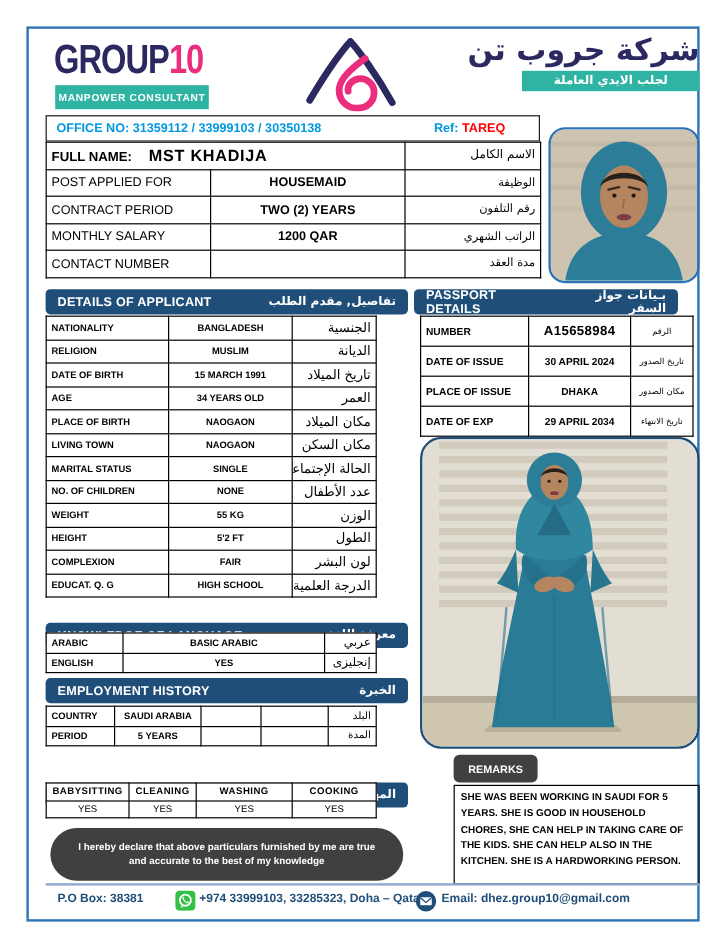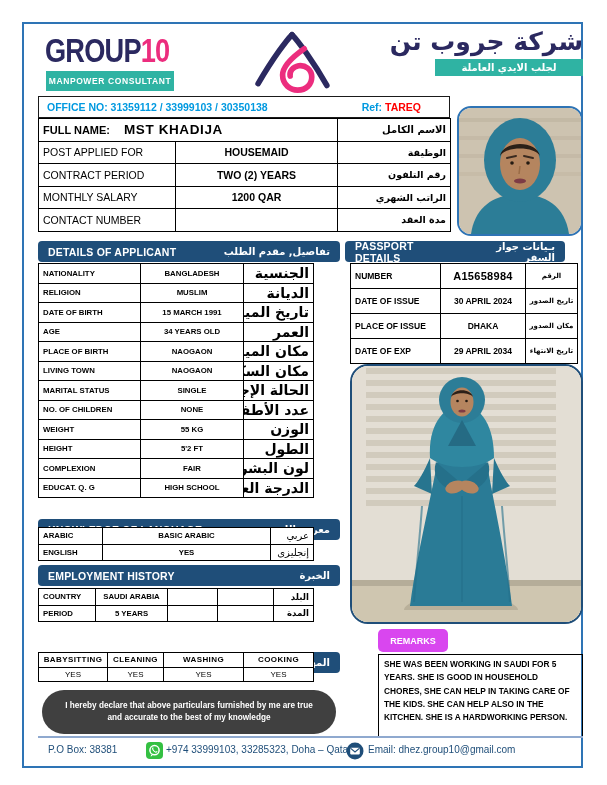--- a/index.html
+++ b/index.html
@@ -28,39 +28,39 @@
               display:flex;align-items:center;font-weight:bold;font-size:10.5px;}
   #office-box .num{color:#0099E0;padding-left:8px;}
   #office-box .ref{margin-left:auto;margin-right:28px;color:#0099E0;}
   #office-box .ref b{color:#FF0000;}
 
   
   table{border-collapse:collapse;table-layout:fixed;background:#fff;}
   td{border:1px solid #000;padding:0 4px;overflow:hidden;white-space:nowrap;}
   .lbl{font-weight:bold;text-align:left;}
   .val{font-weight:bold;text-align:center;margin-top:29px;}
-  .arb{text-align:right;font-weight:bold;font-family:"DejaVu Sans",sans-serif;direction:rtl;}
+  .arb{text-align:right;font-weight:normal;font-family:"DejaVu Sans",sans-serif;direction:rtl;}
 
   
   #info-table{left:38px;top:118px;width:412px;}
   #info-table td{border:1.5px solid #000;height:21.5px;font-size:10.5px;}
   #info-table .fn-l{font-size:11px;font-weight:bold;}
   #info-table .fn-v{font-size:13.5px;font-weight:bold;letter-spacing:.6px;padding-left:14px;}
   #info-table .arb{font-size:9.5px;}
 
   
   .bar{background:#1F4E79;color:#fff;border-radius:4px;height:21px;display:flex;
        align-items:center;justify-content:space-between;padding:0 10px;box-sizing:border-box;}
   .bar .en{font-weight:bold;font-size:10.5px;letter-spacing:.2px;}
   .bar .art{font-size:10px;font-weight:bold;font-family:"DejaVu Sans",sans-serif;direction:rtl;}
 
   
   #details-table{left:38px;top:263px;width:275px;}
   #details-table td{height:18.5px;font-size:7.8px;}
-  #details-table .arb{font-size:14px;}
+  #details-table .arb{font-size:11px;}
   #language-table{left:38px;top:527px;width:275px;}
   #language-table td{height:15.5px;font-size:7.8px;}
   #language-table .arb{font-size:10px;font-weight:normal;}
   #employment-table{left:38px;top:588px;width:275px;}
   #employment-table td{height:15.5px;font-size:7.8px;}
   #employment-table .arb{font-size:8.6px;}
   #skills-table{left:38px;top:652px;width:275px;}
   #skills-table td{height:13.5px;font-size:8px;text-align:center;}
   #skills-table .hd{font-weight:bold;letter-spacing:.4px;}
 
@@ -71,28 +71,28 @@
   
   #passport-table{left:350px;top:263px;width:227px;}
   #passport-table td{font-size:8.5px;}
   #passport-table tr td{height:24px;}
   #passport-table .num-v{font-size:11px;letter-spacing:.3px;}
   #passport-table .pp-ar{font-size:7px;white-space:normal;line-height:1.15;padding:0 3px;text-align:center;}
 
   #photo-box-top{left:457px;top:106px;width:126px;height:130px;border:2px solid #2E74B5;border-radius:14px;overflow:hidden;}
   #photo-box-full{left:350px;top:364px;width:233px;height:260px;border:2px solid #1F4E79;border-radius:18px;overflow:hidden;background:#fff;}
 
-  #remarks-badge{left:378px;top:629px;width:70px;height:23px;background:#d946ef;border-radius:5px;
+  #remarks-badge{left:378px;top:629px;width:70px;height:23px;background:#404040;border-radius:5px;
                  color:#fff;font-size:9px;font-weight:bold;display:flex;align-items:center;justify-content:center;}
   #remarks-box{left:378px;top:654px;width:205px;height:83px;border:1.5px solid #000;
                font-size:8.3px;font-weight:bold;line-height:1.6;padding:3px 5px;white-space:normal;}
 
   
   #footer-rule{left:38px;top:736px;width:545px;height:2px;background:#8fa9cf;}
-  .foot{top:744px;font-size:10px;font-weight:normal;color:#1F4E79;white-space:nowrap;}
+  .foot{top:744px;font-size:10px;font-weight:bold;color:#1F4E79;white-space:nowrap;}
   #pobox{left:48px;}
   #phone{left:166px;}
   #email{left:368px;}
   #wa-icon{left:146px;top:742px;width:17px;height:17px;}
   #mail-icon{left:346px;top:742px;width:18px;height:18px;}
 </style>
 </head>
 <body>
 
 <div id="page">

